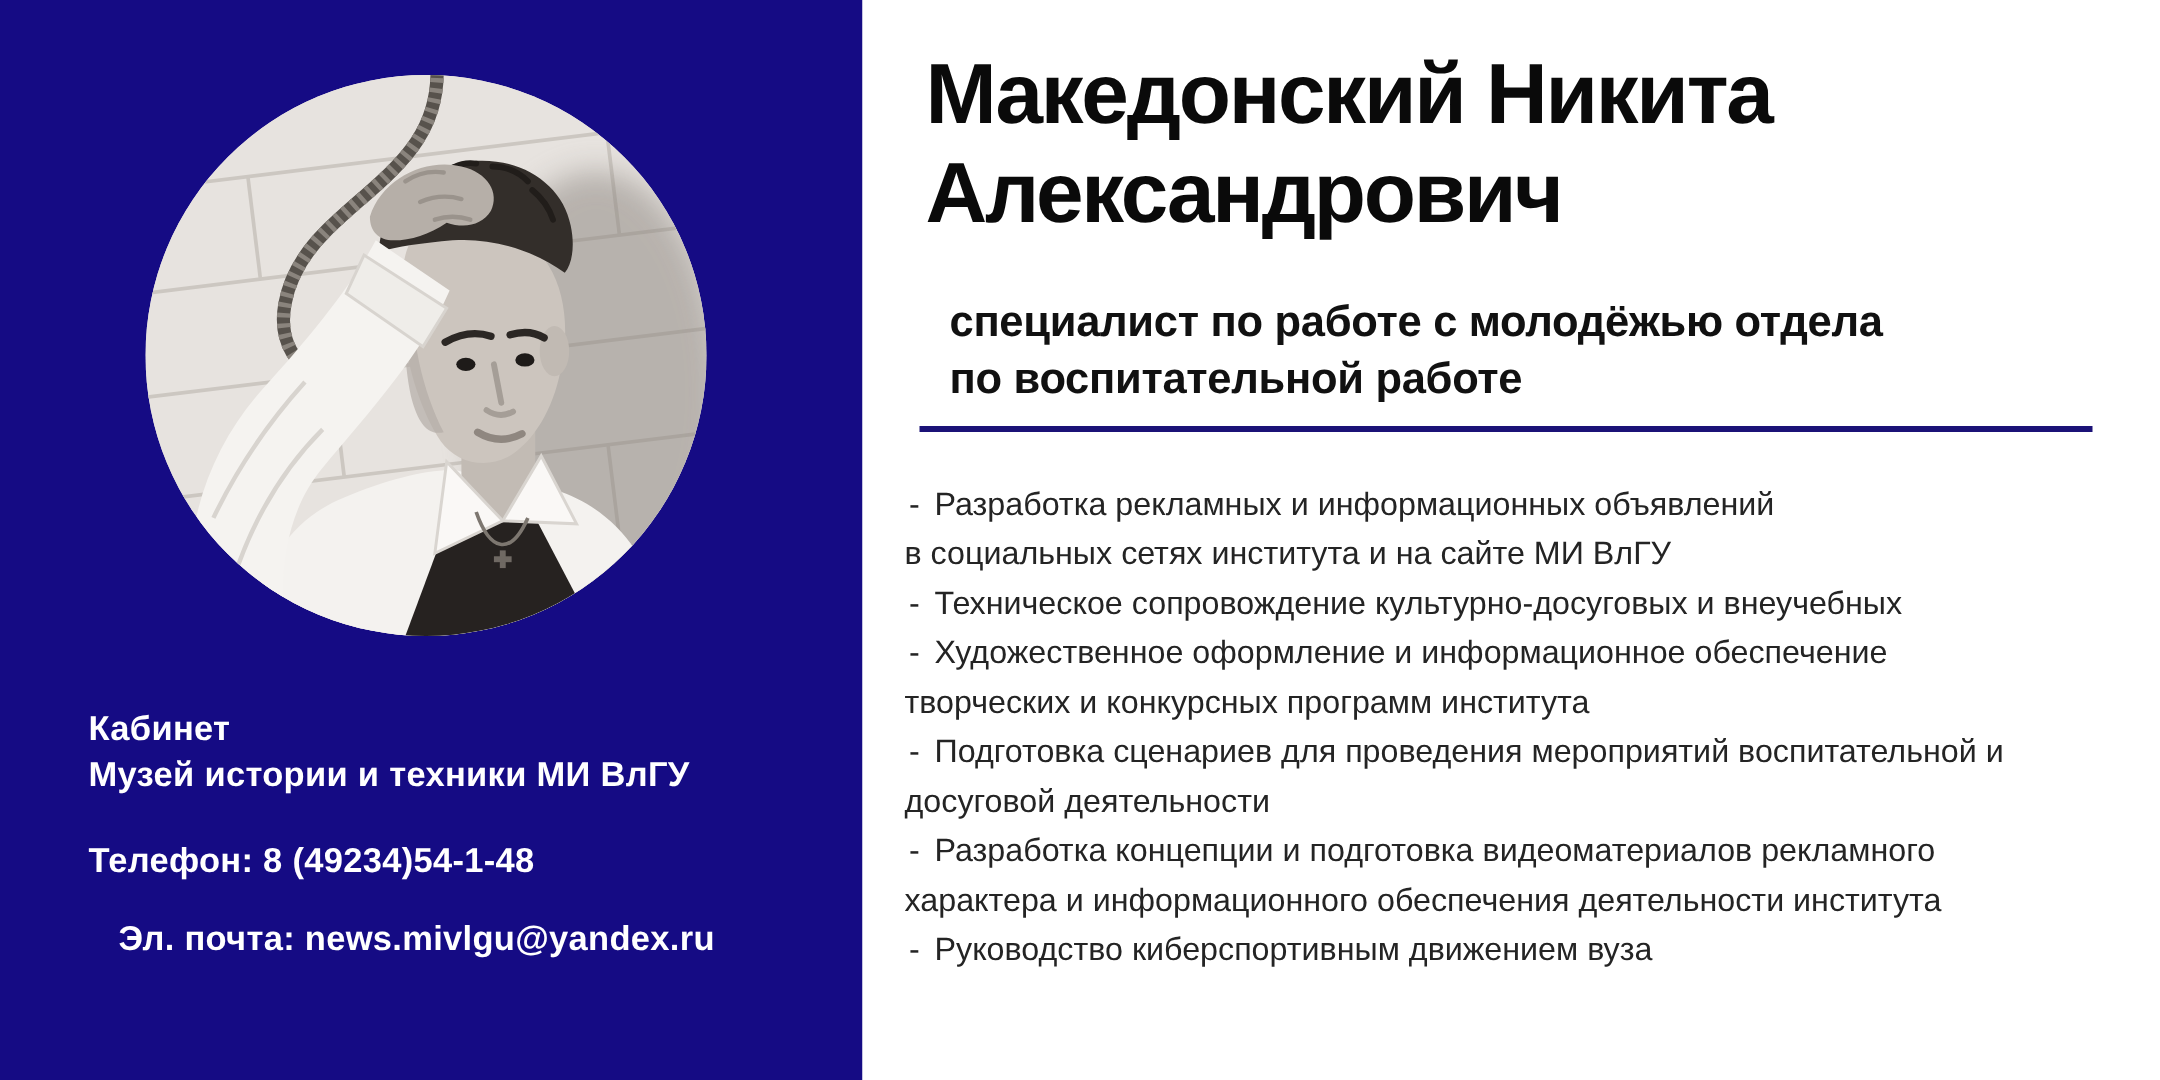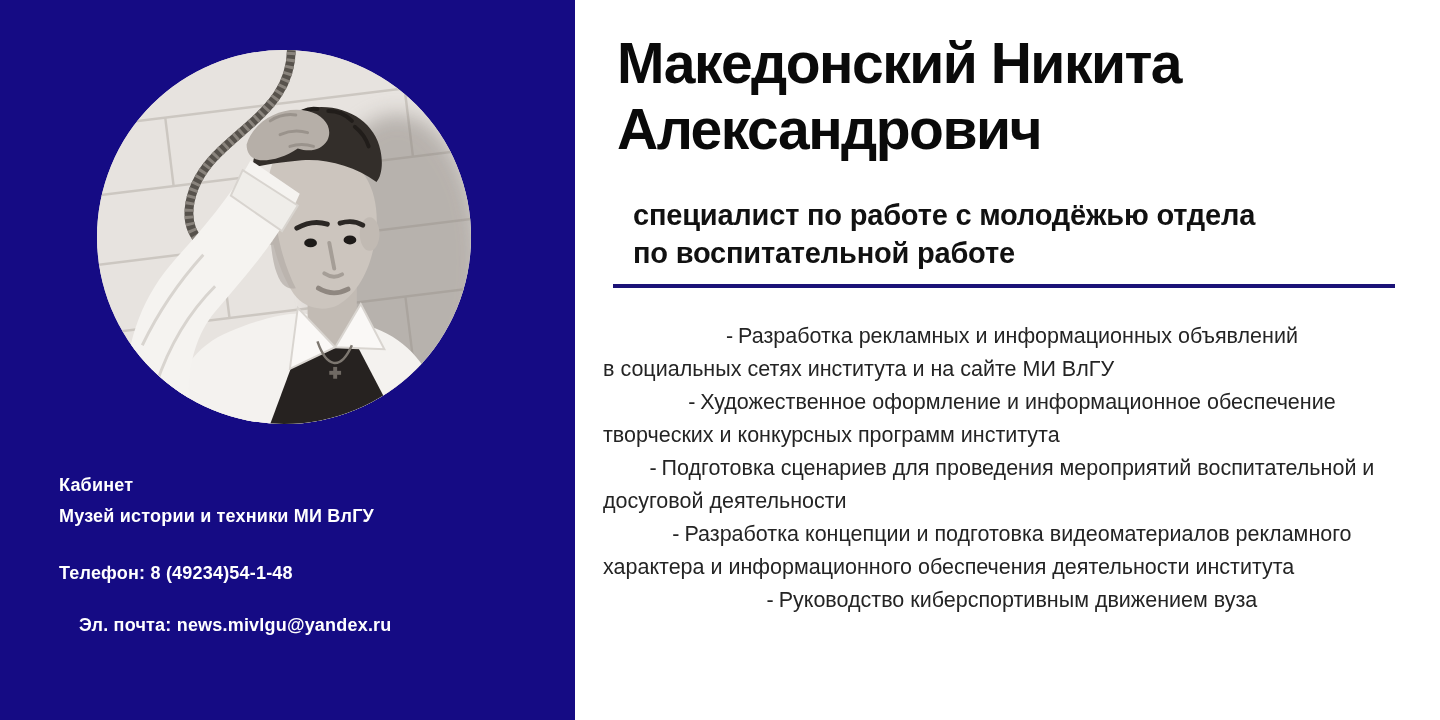--- a/index.html
+++ b/index.html
@@ -31,21 +31,21 @@
     overflow: hidden;
     background: #e6e2de;
   }
   .photo-wrap svg { display: block; width: 100%; height: 100%; }
 
   .contact-block {
     position: absolute;
     left: 59px;
     color: var(--contact-color, #ffffff);
     font-weight: 700;
-    font-size: 18px;
+    font-size: 23px;
     line-height: 31px;
     letter-spacing: 0.2px;
     white-space: nowrap;
   }
   .office-block { top: 470px; }
   .phone-block  { top: 558px; }
   .email-block  { top: 610px; margin-left: 20px; }
 
   
   .main {
@@ -87,21 +87,21 @@
   .duties-list {
     position: absolute;
     left: 28px; top: 320px;
     width: 810px;
     font-size: 21.5px;
     line-height: 33px;
     font-weight: 400;
     color: #242424;
   }
   .duty-line { white-space: nowrap; }
-  .duty-line.first { margin-left: 3px; text-align: center; }
+  .duty-line.first { margin-left: 3px; }
   .duty-line .dash {
     display: inline-block;
     width: 17px;
   }
 </style>
 </head>
 <body>
 
 <div class="card">
 
@@ -220,20 +220,21 @@
     </h2>
 
     <div class="divider"></div>
 
     <div class="duties-list" id="duties-list">
         <div class="duty-item">
           <div class="duty-line first"><span class="dash">-</span>Разработка рекламных и информационных объявлений</div>
           <div class="duty-line">в социальных сетях института и на сайте МИ ВлГУ</div>
         </div>
         <div class="duty-item">
+          <div class="duty-line first"><span class="dash">-</span>Техническое сопровождение культурно-досуговых и внеучебных</div>
         </div>
         <div class="duty-item">
           <div class="duty-line first"><span class="dash">-</span>Художественное оформление и информационное обеспечение</div>
           <div class="duty-line">творческих и конкурсных программ института</div>
         </div>
         <div class="duty-item">
           <div class="duty-line first"><span class="dash">-</span>Подготовка сценариев для проведения мероприятий воспитательной и</div>
           <div class="duty-line">досуговой деятельности</div>
         </div>
         <div class="duty-item">

